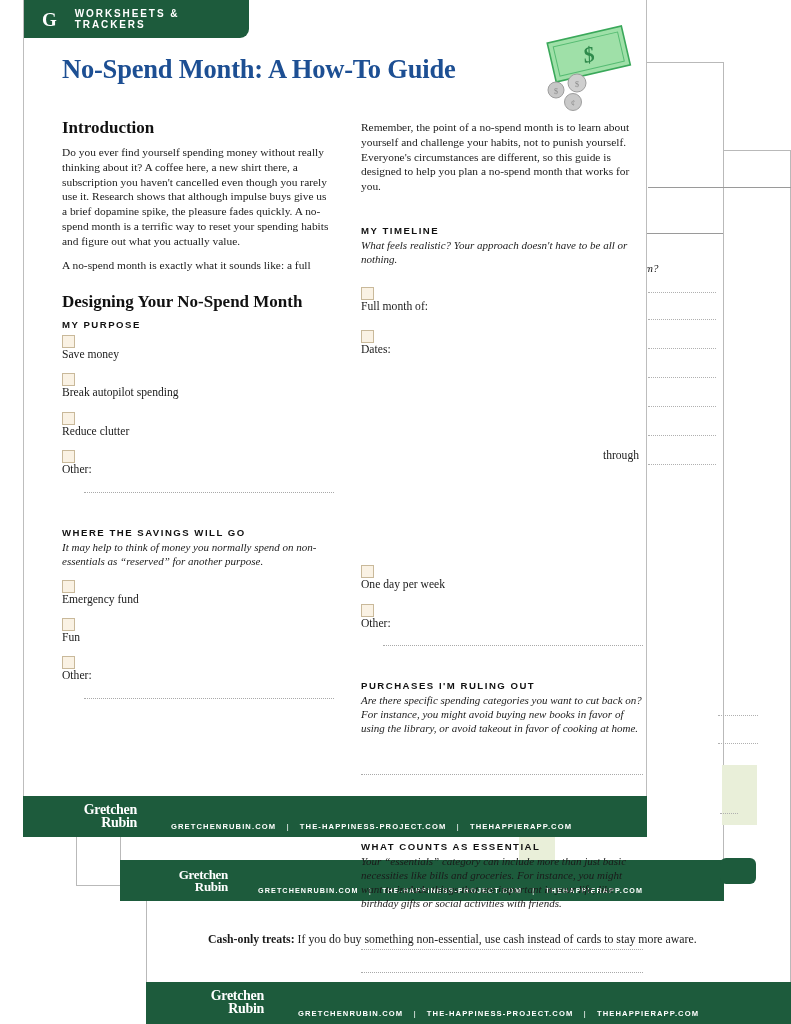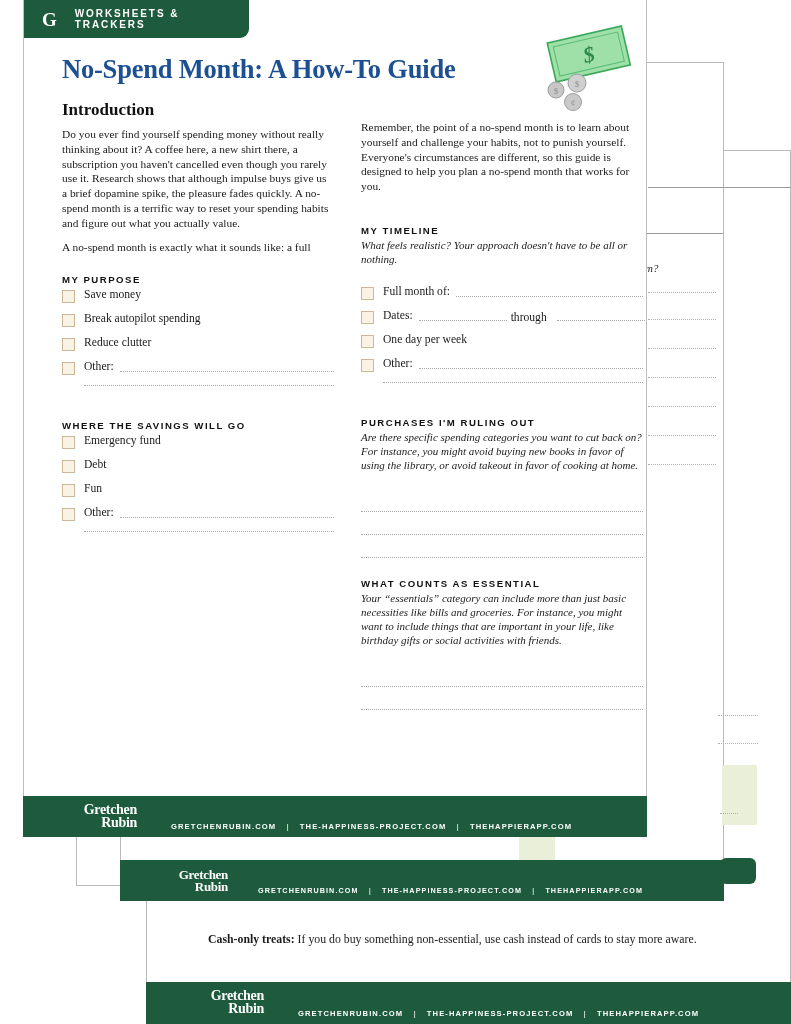--- a/index.html
+++ b/index.html
@@ -86,21 +86,21 @@
     font-weight:bold;
     font-size:26.5px;
     letter-spacing:-0.2px;
   }
 
   
   .money{position:absolute;left:505px;top:22px;width:110px;height:90px;}
 
   
   .col{position:absolute;}
-  #colL{left:38px;top:100px;width:272px;}
+  #colL{left:38px;top:118px;width:272px;}
   #colR{left:337px;top:120px;width:282px;}
 
   h2.sec{
     font-family:"Liberation Serif", serif;
     font-weight:bold;font-size:17px;
     margin:0 0 7px 0;color:#111;
   }
   p.body{
     font-family:"Liberation Serif", serif;
     font-size:11.4px;line-height:1.30;
@@ -113,21 +113,21 @@
     letter-spacing:1.5px;
     margin:0 0 3px 0;color:#111;
   }
   p.ital{
     font-family:"Liberation Serif", serif;
     font-style:italic;font-size:11px;line-height:1.27;
     margin:0 0 9px 0;color:#1a1a1a;
   }
 
   
-  .cbrow{display:flex;align-items:flex-start;margin-bottom:9px;}
+  .cbrow{display:flex;align-items:flex-start;margin-bottom:9px;flex-direction:column;}
   .cbox{
     width:13px;height:13px;min-width:13px;
     background:#faf2e4;
     border:1px solid #c9b99a;
     margin-right:9px;margin-top:2px;
     box-sizing:border-box;
   }
   .cblabel{
     font-family:"Liberation Serif", serif;
     font-size:11.6px;line-height:1.25;color:#1a1a1a;
@@ -364,20 +364,21 @@
         <text x="44" y="84" font-family="Liberation Serif, serif" font-size="8" fill="#8a8a8a" text-anchor="middle">¢</text>
       </svg>
     </div>
 
     <div class="col" id="colL">
       <h2 class="sec">Introduction</h2>
       <p class="body">Do you ever find yourself spending money without really thinking about it? A coffee here, a new shirt there, a subscription you haven't cancelled even though you rarely use it. Research shows that although impulse buys give us a brief dopamine spike, the pleasure fades quickly. A no-spend month is a terrific way to reset your spending habits and figure out what you actually value.</p>
       <p class="body">A no-spend month is exactly what it sounds like: a full</p>
 
       <div style="height:10px;"></div>
+      <h2 class="sec">Designing Your No-Spend Month</h2>
 
       <h3 class="sub">MY PURPOSE</h3>
 
       <div class="cbrow">
         <span class="cbox"></span>
         <span class="cblabel">Save money</span>
       </div>
       <div class="cbrow">
         <span class="cbox"></span>
         <span class="cblabel">Break autopilot spending</span>
@@ -389,28 +390,25 @@
       <div class="cbrow">
         <span class="cbox"></span>
         <span class="cblabel">Other:</span>
         <span class="fill"></span>
       </div>
       <div class="ruleline"></div>
 
       <div class="gapsec"></div>
 
       <h3 class="sub">WHERE THE SAVINGS WILL GO</h3>
+      <p class="ital">It may help to think of money you normally spend on non-essentials as “reserved” for another purpose.</p>
 
       <div class="cbrow">
         <span class="cbox"></span>
         <span class="cblabel">Emergency fund</span>
-      </div>
-      <div class="cbrow">
-        <span class="cbox"></span>
-        <span class="cblabel">Debt</span>
       </div>
       <div class="cbrow">
         <span class="cbox"></span>
         <span class="cblabel">Fun</span>
       </div>
       <div class="cbrow">
         <span class="cbox"></span>
         <span class="cblabel">Other:</span>
         <span class="fill"></span>
       </div>

